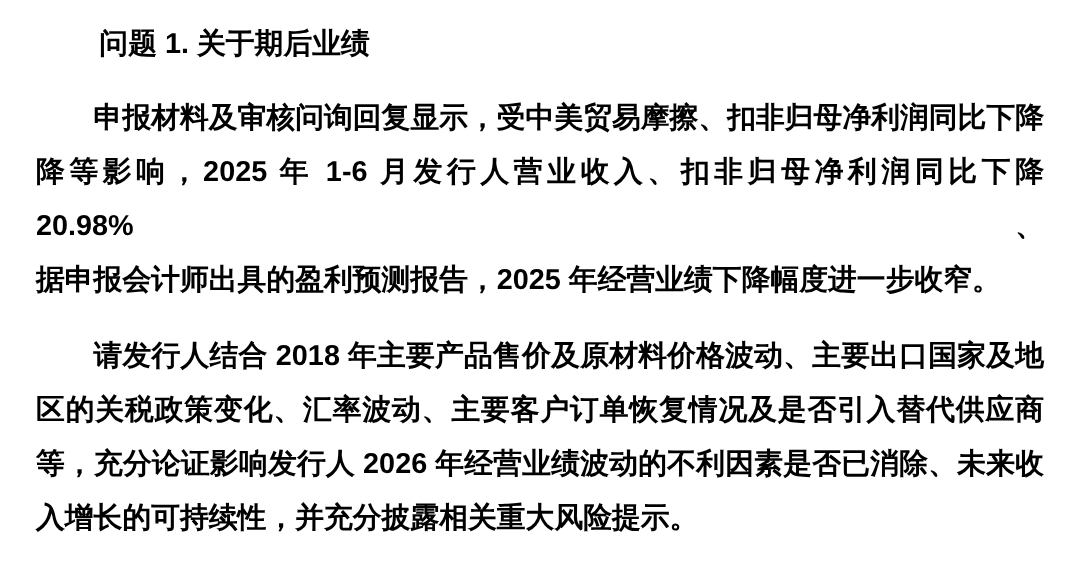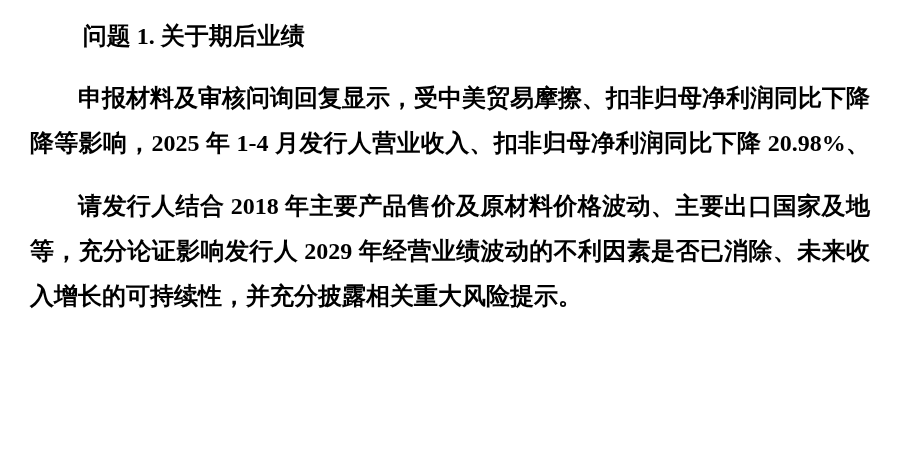--- a/index.html
+++ b/index.html
@@ -8,21 +8,21 @@
     background: #ffffff;
   }
   .page {
     position: relative;
     box-sizing: border-box;
     width: 900px;
     height: 452px;
     padding: 14px 30px 0 30px;
     background: #ffffff;
     color: #000000;
-    font-family: Liberation Serif, serif;
+    font-family: Liberation Sans, sans-serif;
     font-weight: bold;
     font-size: 24px;
     overflow: hidden;
   }
   .doc-title {
     margin: 0;
     font-size: 24px;
     font-weight: bold;
     line-height: 45px;
     text-indent: 2.2em;
@@ -51,22 +51,24 @@
 </style>
 </head>
 <body>
 
 <main class="page">
 
   <h1 class="doc-title">问题 1. 关于期后业绩</h1>
 
   <div class="para first-para">
     <span class="line first">申报材料及审核问询回复显示，受中美贸易摩擦、扣非归母净利润同比下降</span>
-    <span class="line">降等影响，2025 年 1-4 月发行人营业收入、扣非归母净利润同比下降 20.98%、</span>
+    <span class="line">降等影响，2025 年 1-6 月发行人营业收入、扣非归母净利润同比下降 20.98%、</span>
+    <span class="line last">据申报会计师出具的盈利预测报告，2025 年经营业绩下降幅度进一步收窄。</span>
   </div>
 
   <div class="para second">
     <span class="line first">请发行人结合 2018 年主要产品售价及原材料价格波动、主要出口国家及地</span>
-    <span class="line">等，充分论证影响发行人 2029 年经营业绩波动的不利因素是否已消除、未来收</span>
+    <span class="line">区的关税政策变化、汇率波动、主要客户订单恢复情况及是否引入替代供应商</span>
+    <span class="line">等，充分论证影响发行人 2026 年经营业绩波动的不利因素是否已消除、未来收</span>
     <span class="line last">入增长的可持续性，并充分披露相关重大风险提示。</span>
   </div>
 
 </main>
 
 </body></html>

